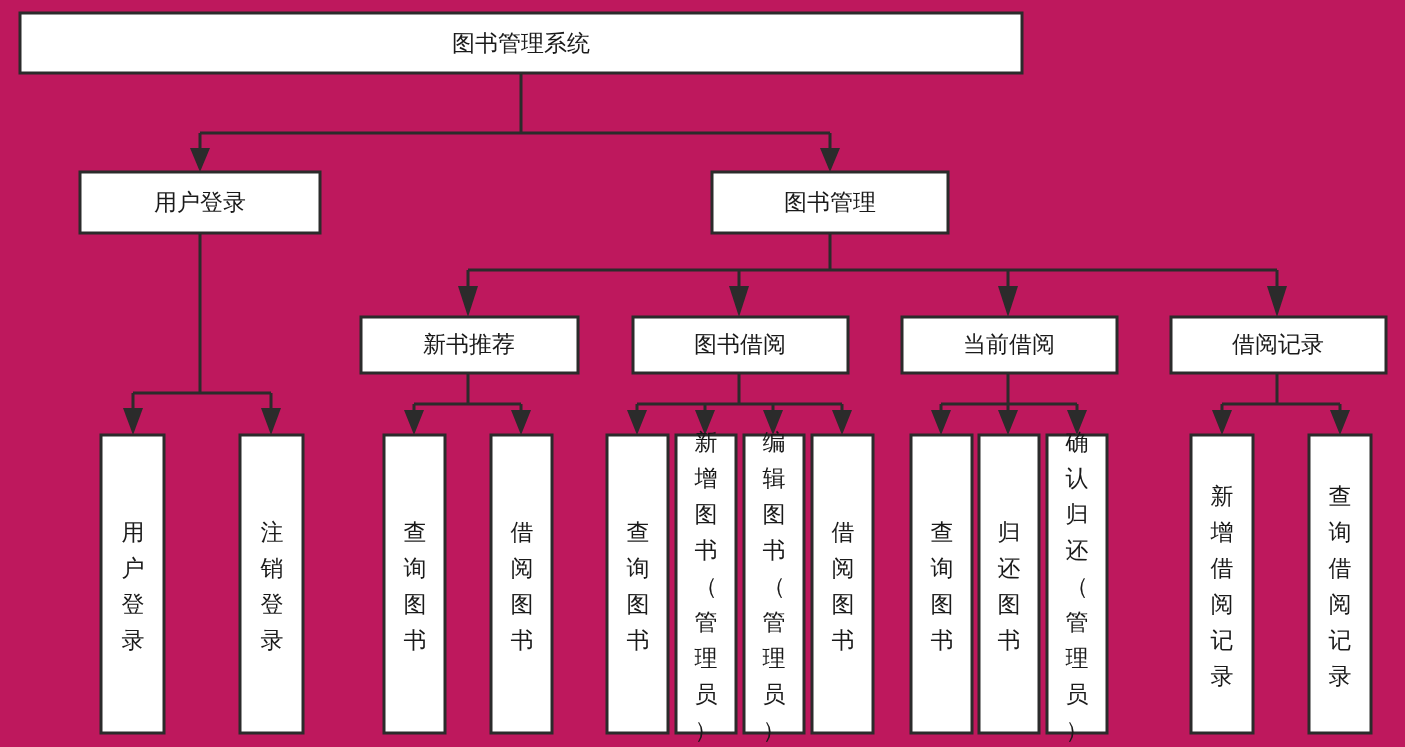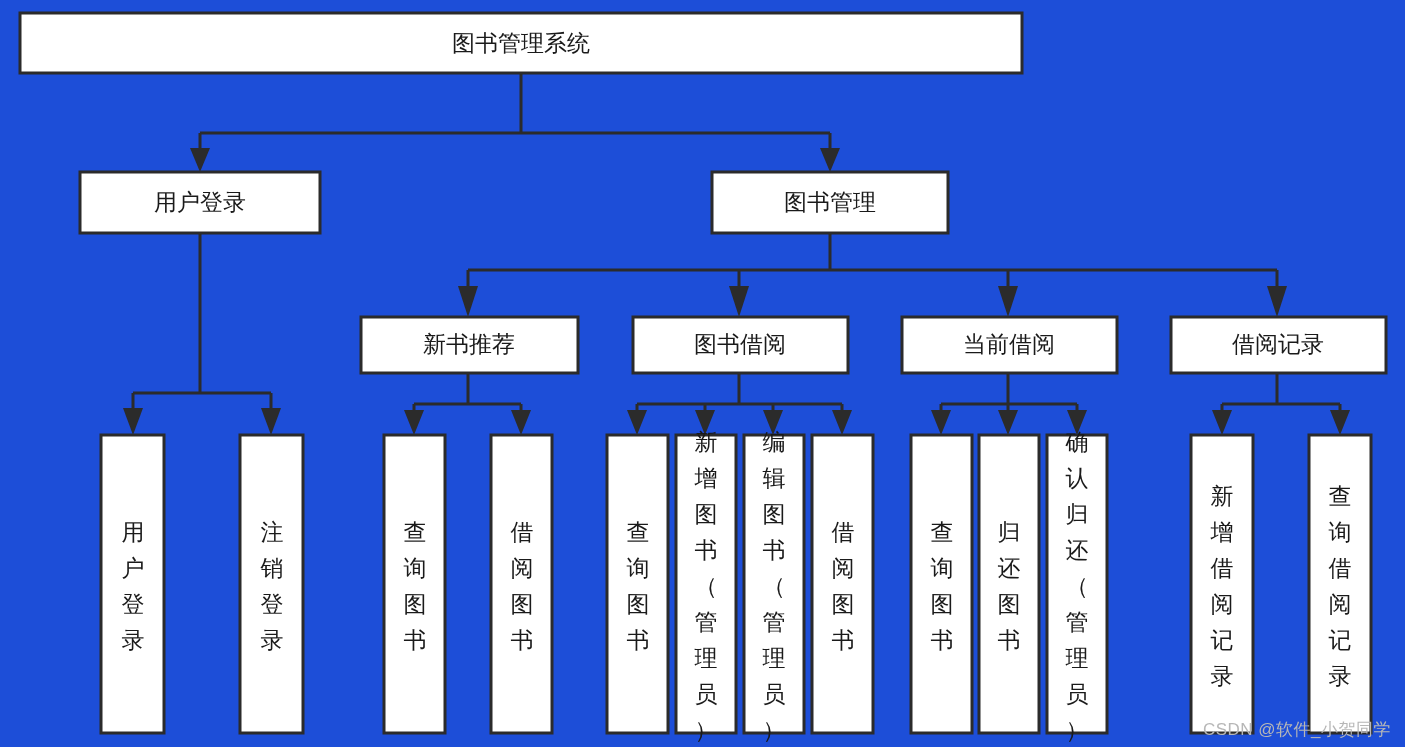--- a/index.html
+++ b/index.html
@@ -11,21 +11,21 @@
   body {
     width: 1405px;
     height: 747px;
     font-family: "Liberation Sans", "DejaVu Sans", sans-serif;
     overflow: hidden;
   }
   #diagram-root {
     position: relative;
     width: 1405px;
     height: 747px;
-    background: #1d4ed8;
+    background: #be185d;
   }
   svg#tree-svg {
     position: absolute;
     top: 0;
     left: 0;
     width: 1405px;
     height: 747px;
     display: block;
   }
   .node-box {
@@ -207,15 +207,14 @@
       <text class="node-label-vertical" x="1222" y="0"><tspan x="1222" y="504.1">新</tspan><tspan x="1222" y="540.1">增</tspan><tspan x="1222" y="576.1">借</tspan><tspan x="1222" y="612.1">阅</tspan><tspan x="1222" y="648.1">记</tspan><tspan x="1222" y="684.1">录</tspan></text>
     </g>
 
     <g>
       <rect class="node-box" x="1309" y="435" width="62" height="298"></rect>
       <text class="node-label-vertical" x="1340" y="0"><tspan x="1340" y="504.1">查</tspan><tspan x="1340" y="540.1">询</tspan><tspan x="1340" y="576.1">借</tspan><tspan x="1340" y="612.1">阅</tspan><tspan x="1340" y="648.1">记</tspan><tspan x="1340" y="684.1">录</tspan></text>
     </g>
 
   </svg>
 
-  <div class="watermark">CSDN @软件_小贺同学</div>
 
 </div>
 
 </body></html>

